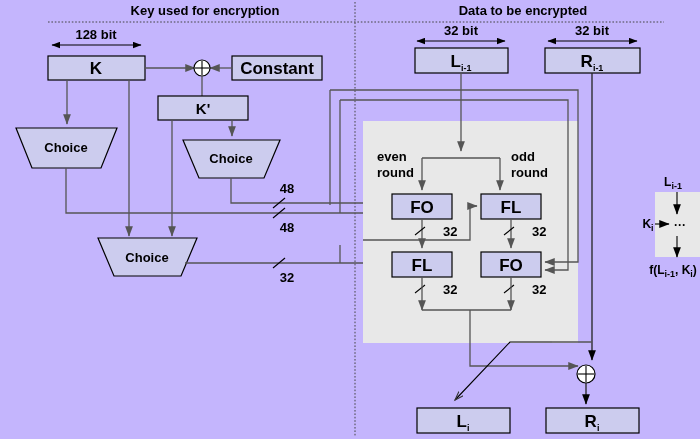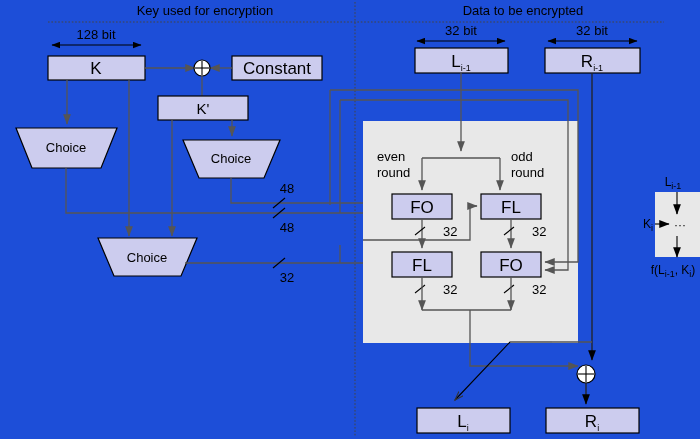--- a/index.html
+++ b/index.html
@@ -8,22 +8,23 @@
     background: #ffffff;
   }
   body {
     font-family: "Liberation Sans", sans-serif;
     color: #000000;
   }
   #stage {
     position: relative;
     width: 700px;
     height: 439px;
-    background: #1d4ed8;
+    background: #c4b5fd;
     overflow: hidden;
+    font-weight: bold;
   }
   #stage svg {
     position: absolute;
     left: 0;
     top: 0;
   }
   .hdr {
     font-size: 13px;
     fill: #000;
   }

